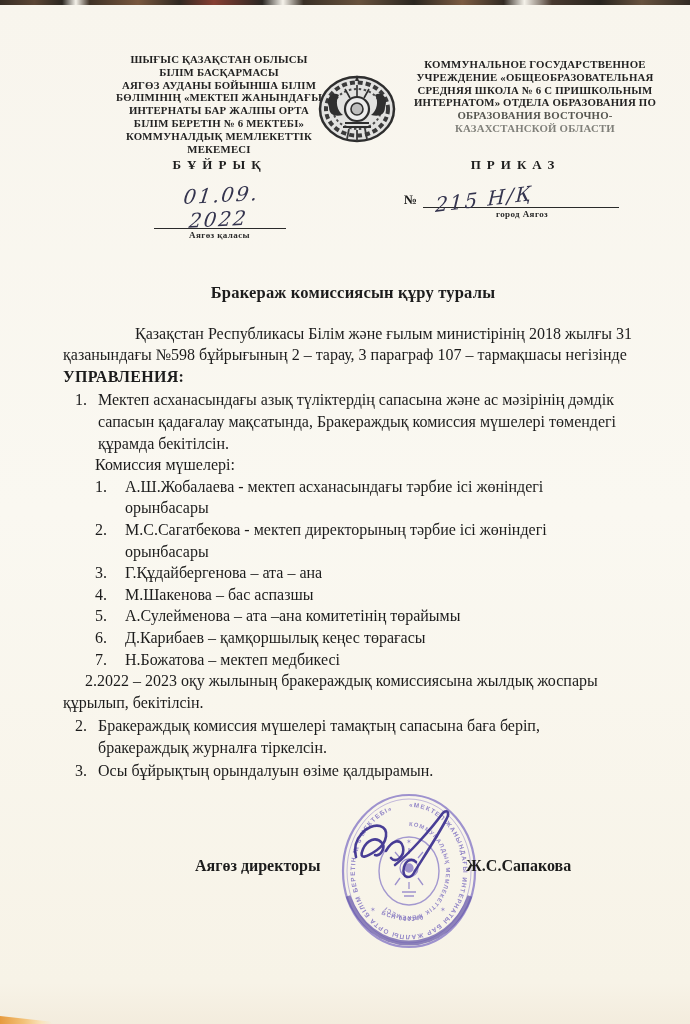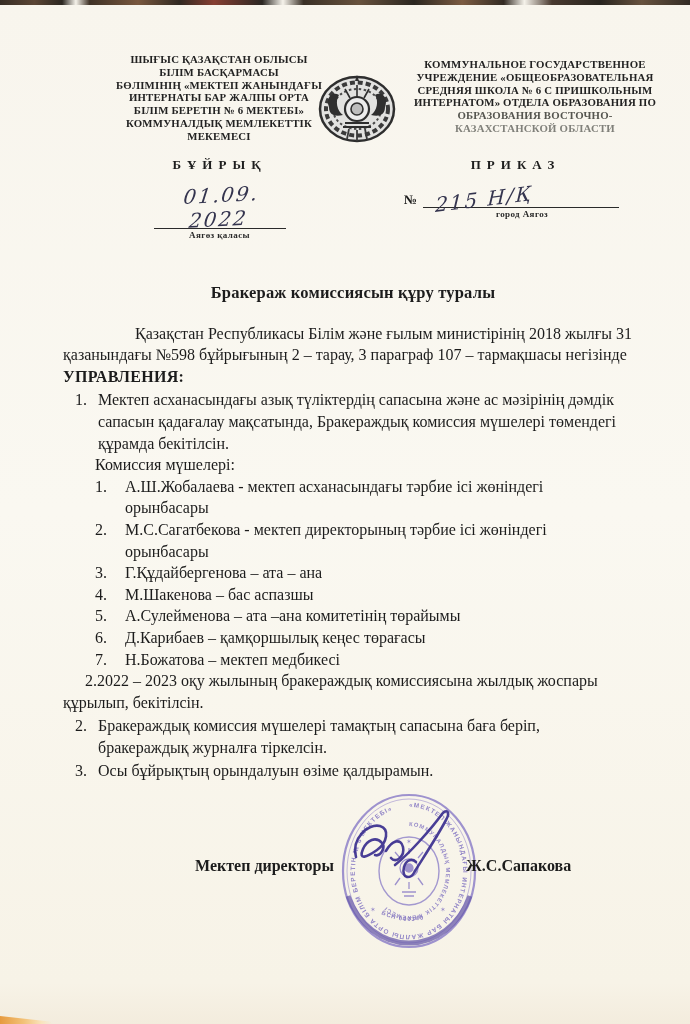--- a/index.html
+++ b/index.html
@@ -75,20 +75,21 @@
 <body>
 
 <div class="page">
 
   <div class="top-streak"></div>
   <div class="corner-orange"></div>
 
   <div class="org org-kk">
     <div>ШЫҒЫС ҚАЗАҚСТАН ОБЛЫСЫ</div>
     <div>БІЛІМ БАСҚАРМАСЫ</div>
+    <div>АЯГӨЗ АУДАНЫ БОЙЫНША  БІЛІМ</div>
     <div>БӨЛІМІНІҢ «МЕКТЕП ЖАНЫНДАҒЫ</div>
     <div>ИНТЕРНАТЫ БАР ЖАЛПЫ ОРТА</div>
     <div>БІЛІМ БЕРЕТІН № 6 МЕКТЕБІ»</div>
     <div>КОММУНАЛДЫҚ МЕМЛЕКЕТТІК</div>
     <div>МЕКЕМЕСІ</div>
   </div>
 
   <div class="emblem">
     <svg viewBox="0 0 80 86" width="80" height="86">
       <ellipse cx="40" cy="42" rx="37" ry="32" fill="#e2e2e0" stroke="#2e2e2e" stroke-width="2.5"></ellipse>
@@ -169,21 +170,21 @@
     <p class="p2022">2.2022 – 2023 оқу жылының бракераждық комиссиясына жылдық жоспары құрылып, бекітілсін.</p>
 
     <div class="oli">
       <span class="num">2.</span><span>Бракераждық комиссия мүшелері тамақтың сапасына баға беріп, бракераждық журналға тіркелсін.</span>
     </div>
     <div class="oli">
       <span class="num">3.</span><span>Осы бұйрықтың орындалуын өзіме қалдырамын.</span>
     </div>
   </div>
 
-  <div class="sig-role">Мектеп директоры</div>
+  <div class="sig-role">Аягөз директоры</div>
   <div class="sig-name">Ж.С.Сапакова</div>
 
   <div class="stamp">
     <svg viewBox="0 0 138 158" width="138" height="158" style="font-family:'Liberation Sans',sans-serif;">
       <defs>
         <path id="ring-outer-path" d="M69,15 a54,64 0 1 1 -0.1,0"></path>
         <path id="ring-inner-path" d="M69,34 a37,45 0 1 1 -0.1,0"></path>
         <path id="bsn-path" d="M41,122 Q69,136 97,122"></path>
       </defs>
       <ellipse cx="69" cy="79" rx="66" ry="76" fill="none" stroke="#8577c5" stroke-width="2.2" opacity=".85"></ellipse>

